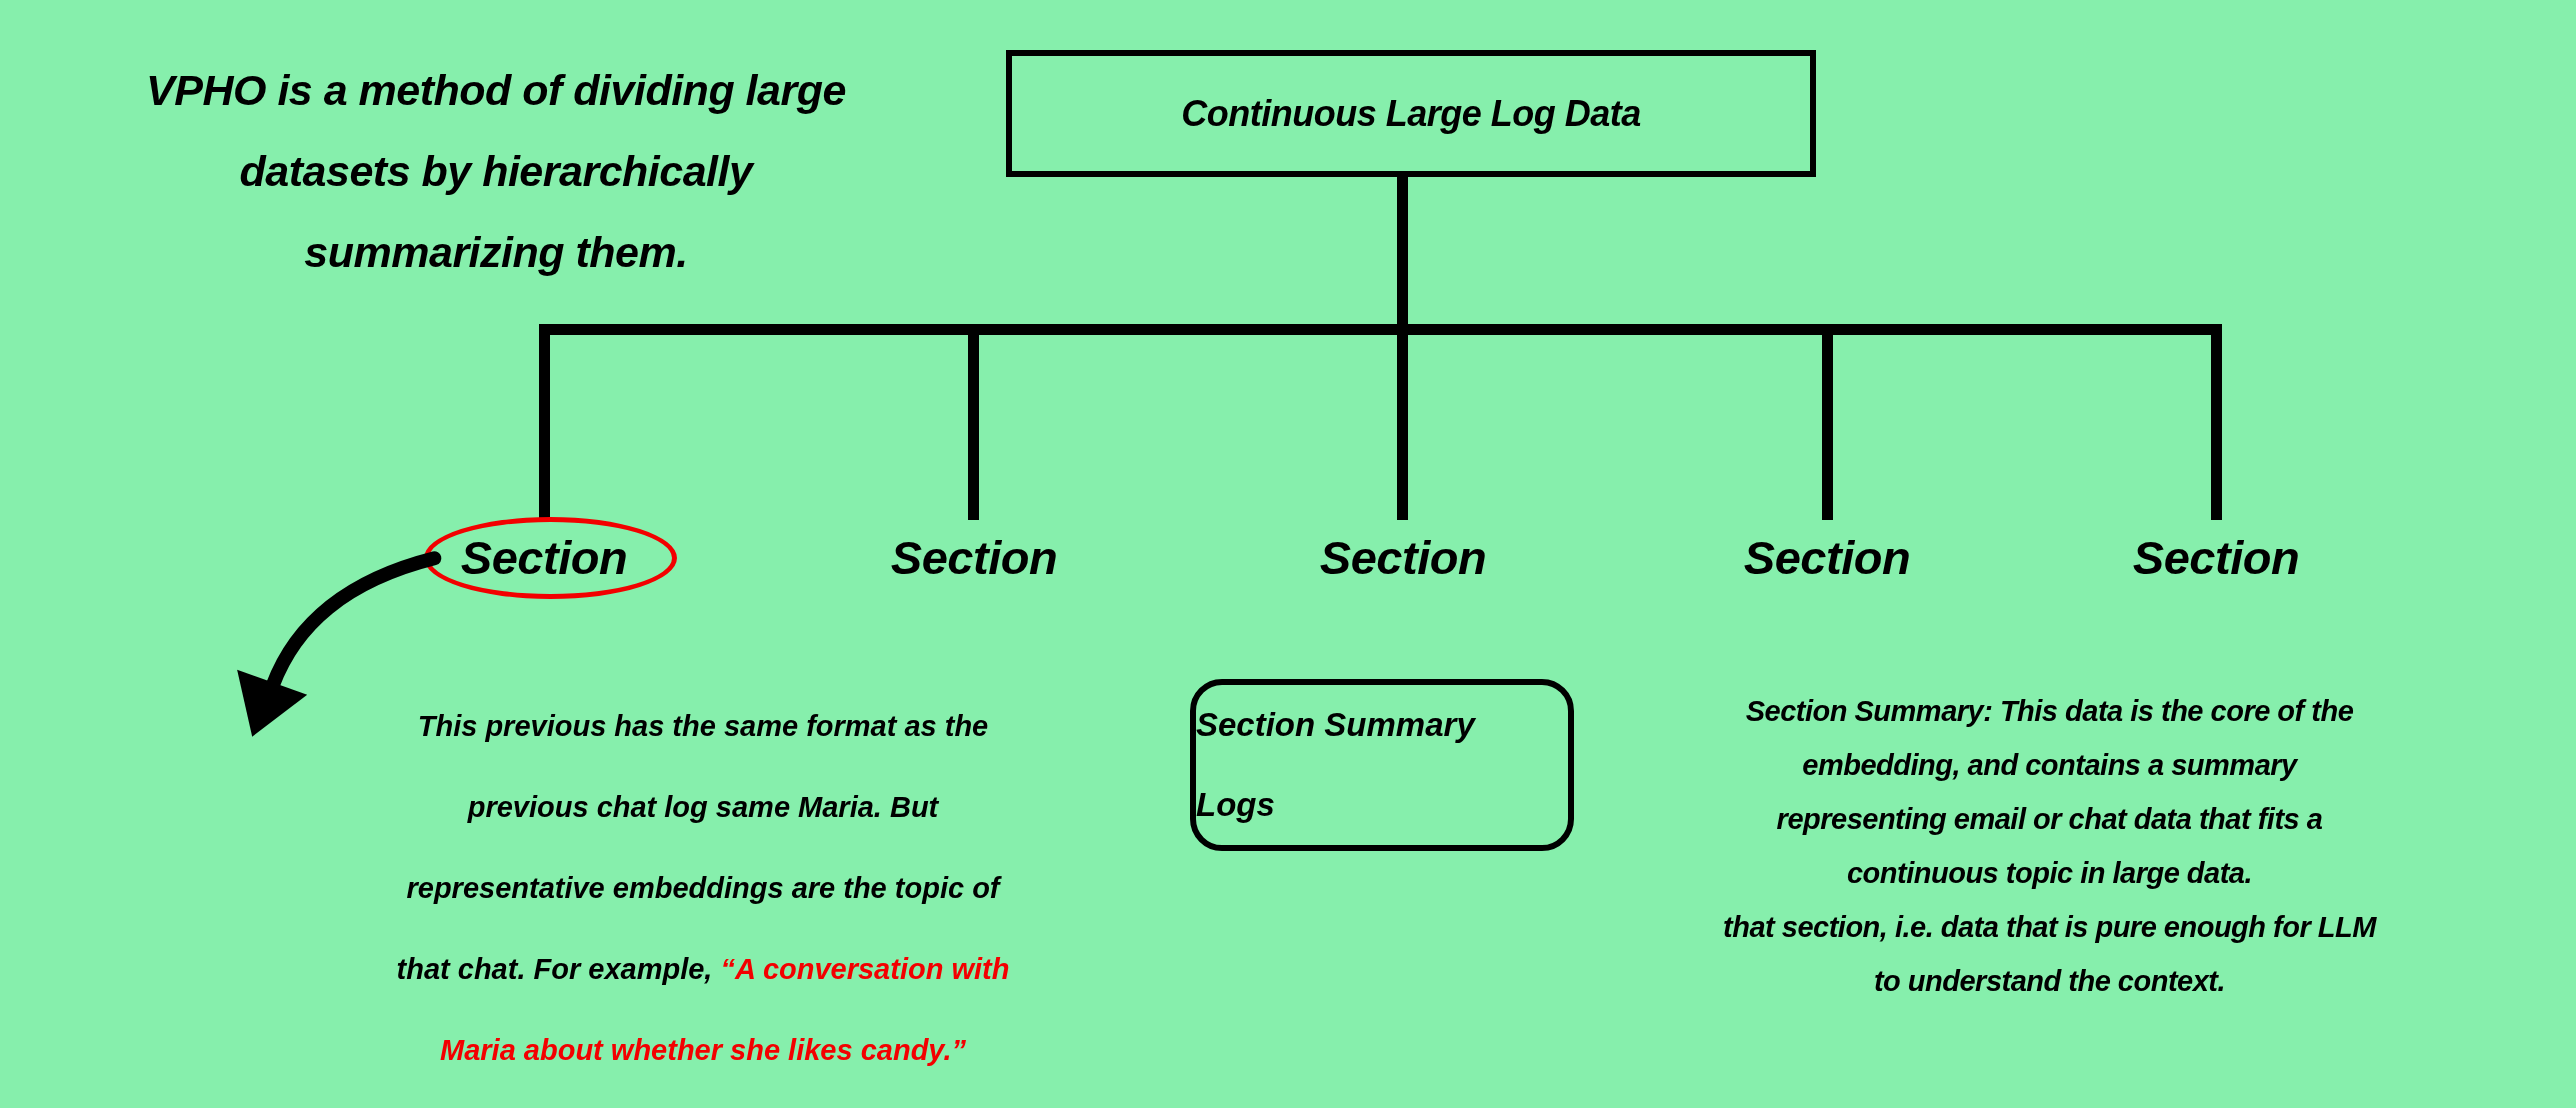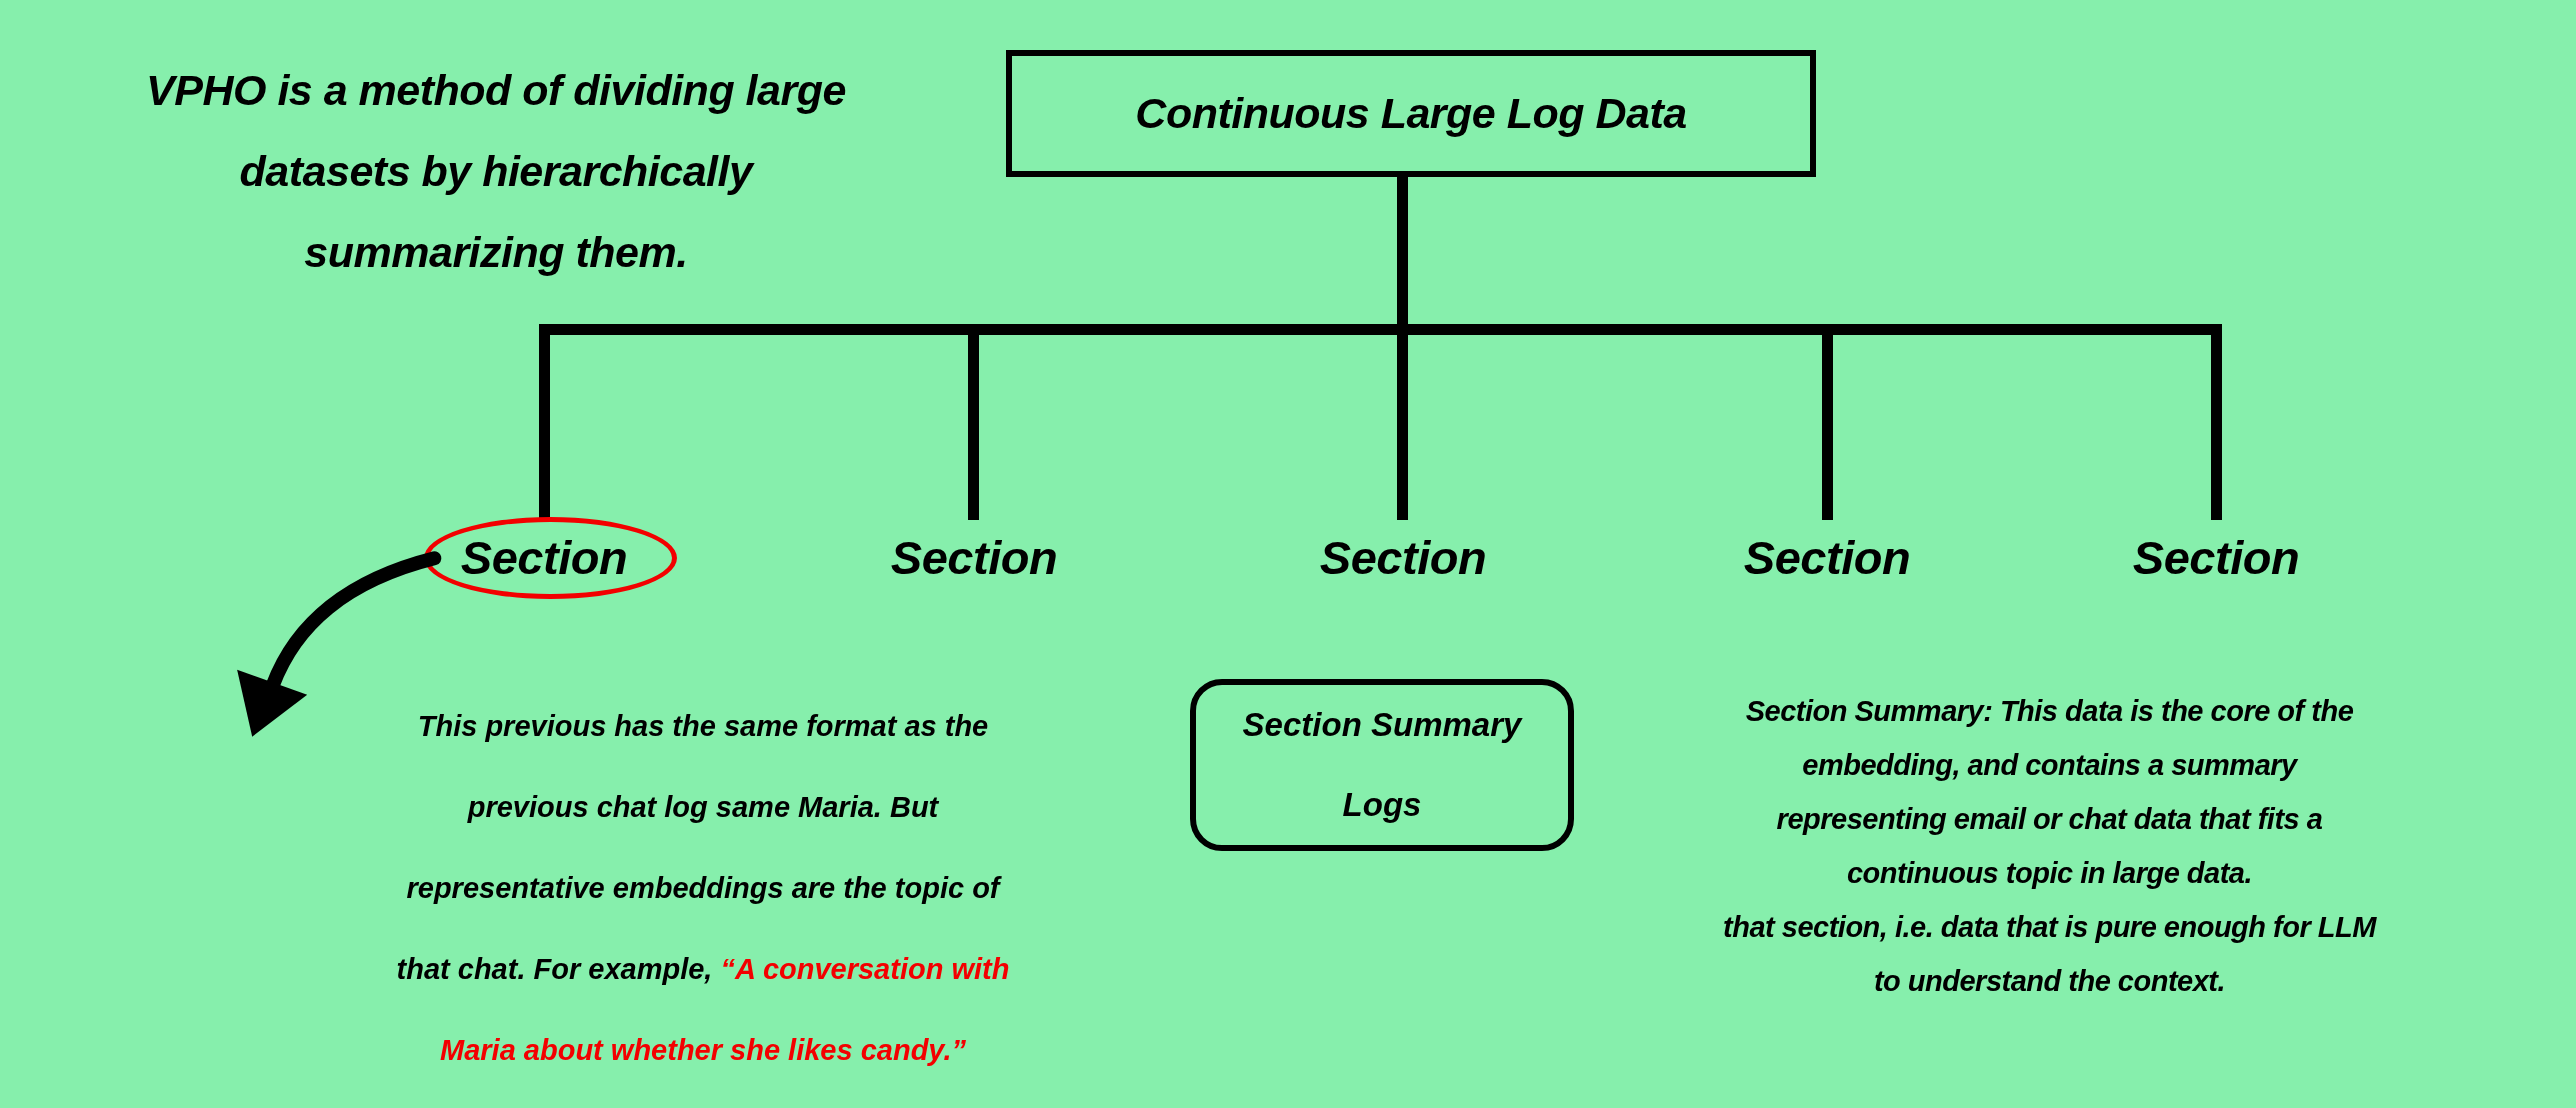--- a/index.html
+++ b/index.html
@@ -34,21 +34,21 @@
     position: absolute;
     left: 1006px;
     top: 50px;
     width: 810px;
     height: 127px;
     border: 6px solid #000000;
     box-sizing: border-box;
     text-align: center;
   }
   .root-box .root-label {
-    font-size: 43px;
+    font-size: 36px;
     line-height: 115px;
     letter-spacing: -0.5px;
     white-space: nowrap;
   }
   
   .conn {
     position: absolute;
     background: #000000;
   }
   .conn-stem   { left: 1397px; top: 174px; width: 10.8px; height: 162px; }
@@ -100,21 +100,21 @@
   
   .detail-box {
     position: absolute;
     left: 1190px;
     top: 679px;
     width: 384px;
     height: 172px;
     border: 6.5px solid #000000;
     border-radius: 32px;
     box-sizing: border-box;
-    text-align: center;
+    text-align: left;
   }
   .detail-box .detail-line {
     font-size: 33px;
     line-height: 80px;
     white-space: nowrap;
   }
   
   .legend {
     position: absolute;
     left: 1629px;

